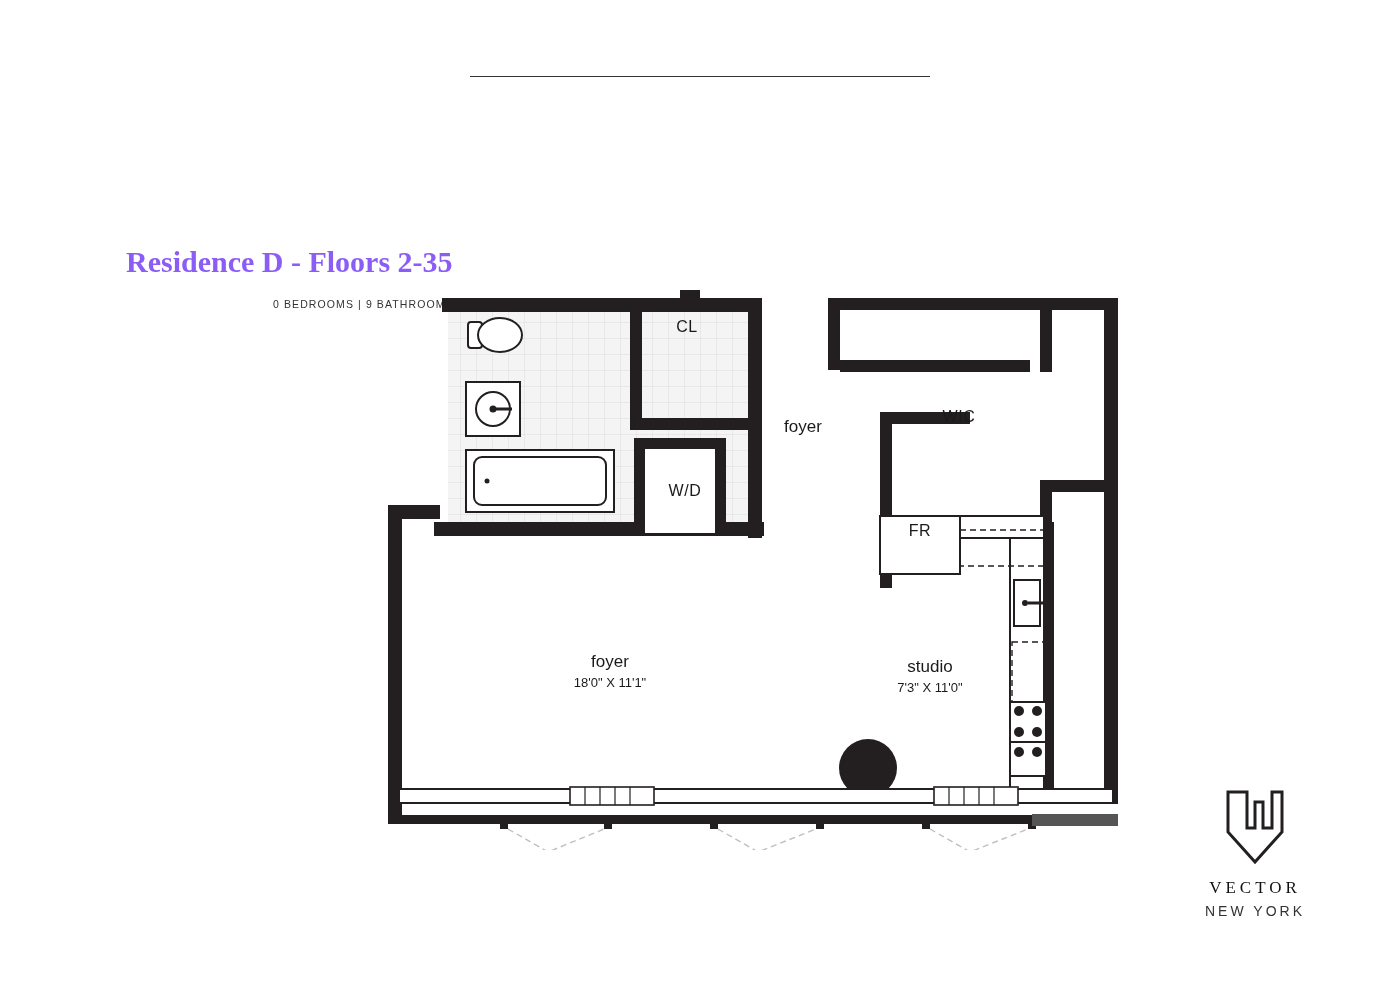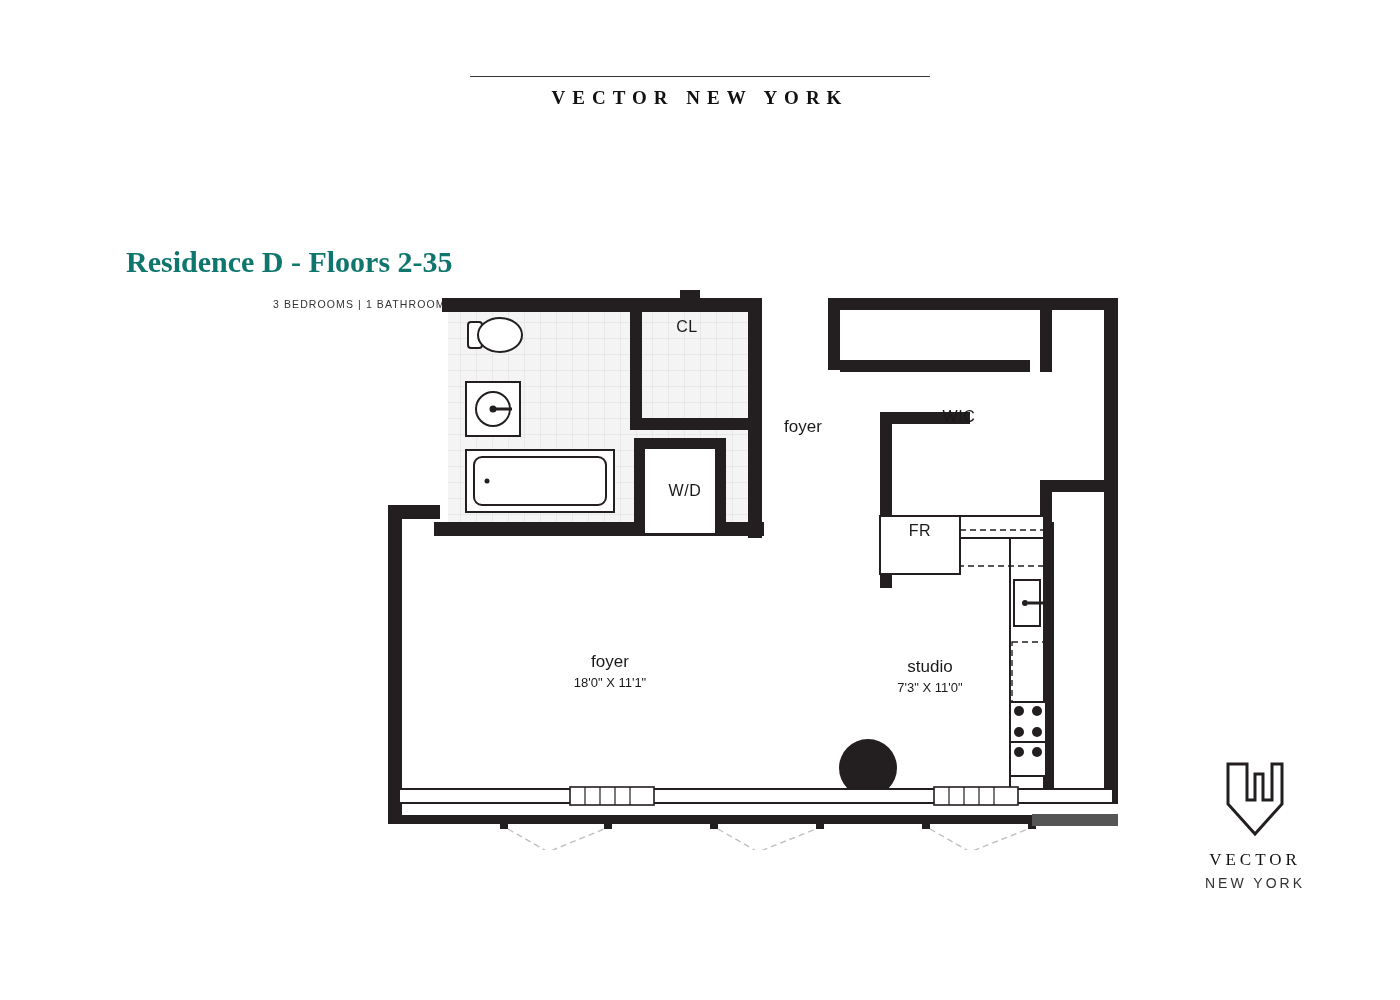--- a/index.html
+++ b/index.html
@@ -53,21 +53,21 @@
   }
 
   
   #residence-title {
     position: absolute;
     top: 245px;
     left: 126px;
     font-family: "Liberation Serif", serif;
     font-weight: bold;
     font-size: 30px;
-    color: #0f766e;
+    color: #8b5cf6;
   }
   #unit-summary {
     position: absolute;
     top: 298px;
     left: 273px;
     font-size: 10.5px;
     letter-spacing: 1.1px;
     color: #333;
   }
 
@@ -88,21 +88,21 @@
     font-family: "Liberation Sans", sans-serif;
   }
   .room-name { font-size: 17px; margin-top: 27px; }
   .room-dims { font-size: 13px; margin-top: 3px; }
   .small-label { font-size: 16px; letter-spacing: 0.6px; }
 
   
   #logo-block {
     position: absolute;
     left: 1185px;
-    top: 760px;
+    top: 788px;
     width: 140px;
     text-align: center;
   }
   #logo-word {
     font-family: "Liberation Serif", serif;
     font-size: 17px;
     letter-spacing: 4px;
     color: #111;
     margin-top: 8px;
   }
@@ -112,25 +112,24 @@
     letter-spacing: 3px;
     color: #333;
     margin-top: 5px;
   }
 </style>
 </head>
 <body>
 
 <div id="header">
   <div id="header-rule"></div>
-  <div id="brand-name">VECTOR NEW YORK</div>
 </div>
 
 <div id="residence-title">Residence D - Floors 2-35</div>
-<div id="unit-summary">3 BEDROOMS  |  1 BATHROOM</div>
+<div id="unit-summary">0 BEDROOMS  |  9 BATHROOM</div>
 
 <div id="floorplan">
   <svg width="760" height="560" viewBox="0 0 760 560">
     <defs>
       <pattern id="tilepat" width="16" height="16" patternUnits="userSpaceOnUse">
         <rect width="16" height="16" fill="#f4f4f4"></rect>
         <path d="M16 0 L0 0 L0 16" fill="none" stroke="#dcdcdc" stroke-width="1"></path>
       </pattern>
     </defs>
 

